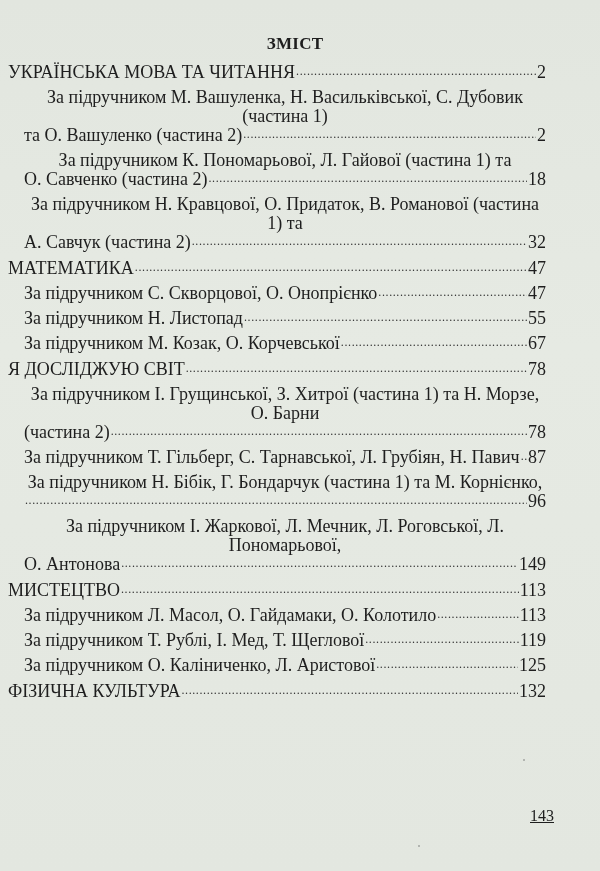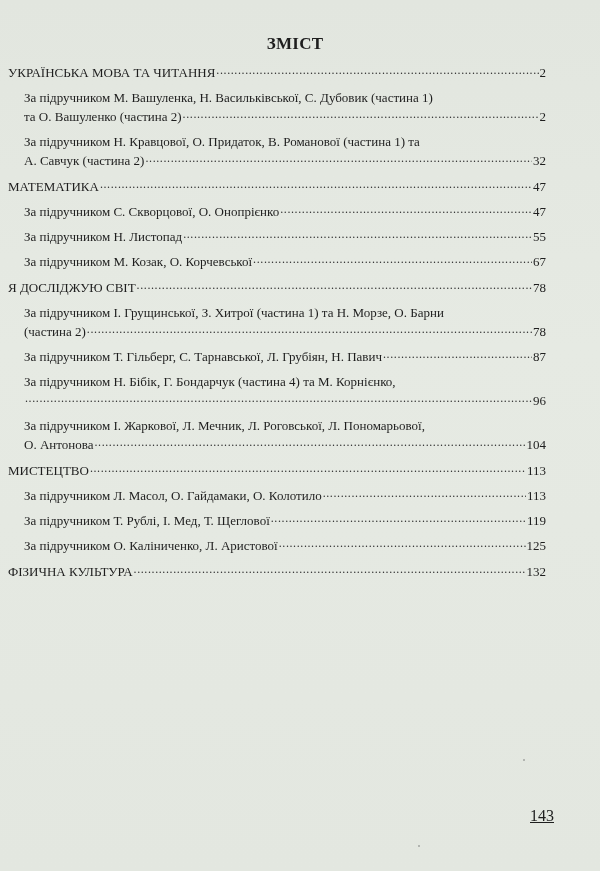--- a/index.html
+++ b/index.html
@@ -34,36 +34,37 @@
       letter-spacing: 0.3px;
     }
     .toc {
       position: absolute;
       left: 8px;
       top: 63px;
       width: 538px;
     }
     .entry {
       position: relative;
-      font-size: 13px;
+      font-size: 18px;
       line-height: 19px;
     }
     .entry.section {
       margin-top: 7px;
       padding-left: 0;
     }
     .entry.section:first-child {
       margin-top: 0;
     }
     .entry.sub {
       margin-top: 6px;
       padding-left: 16px;
     }
     .entry .text-block {
       display: block;
+      text-align: center;
     }
     .entry .line {
       display: flex;
       align-items: baseline;
       white-space: nowrap;
     }
     .entry .line .t {
       flex: 0 0 auto;
     }
     .entry .line .dots {
@@ -118,20 +119,28 @@
       </div>
       <div class="entry sub">
         <div class="text-block">За підручником М. Вашуленка, Н. Васильківської, С. Дубовик (частина 1)</div>
         <div class="line">
           <span class="t">та О. Вашуленко (частина 2)</span>
           <span class="dots"></span>
           <span class="pg">2</span>
         </div>
       </div>
       <div class="entry sub">
+        <div class="text-block">За підручником К. Пономарьової, Л. Гайової (частина 1) та</div>
+        <div class="line">
+          <span class="t">О. Савченко (частина 2)</span>
+          <span class="dots"></span>
+          <span class="pg">18</span>
+        </div>
+      </div>
+      <div class="entry sub">
         <div class="text-block">За підручником Н. Кравцової, О. Придаток, В. Романової (частина 1) та</div>
         <div class="line">
           <span class="t">А. Савчук (частина 2)</span>
           <span class="dots"></span>
           <span class="pg">32</span>
         </div>
       </div>
       <div class="entry section">
         <div class="line">
           <span class="t">МАТЕМАТИКА</span>
@@ -176,32 +185,32 @@
         </div>
       </div>
       <div class="entry sub">
         <div class="line">
           <span class="t">За підручником Т. Гільберг, С. Тарнавської, Л. Грубіян, Н. Павич</span>
           <span class="dots"></span>
           <span class="pg">87</span>
         </div>
       </div>
       <div class="entry sub">
-        <div class="text-block">За підручником Н. Бібік, Г. Бондарчук (частина 4) та М. Корнієнко,</div>
+        <div class="text-block">За підручником Н. Бібік, Г. Бондарчук (частина 1) та М. Корнієнко,</div>
         <div class="line">
           <span class="dots"></span>
           <span class="pg">96</span>
         </div>
       </div>
       <div class="entry sub">
         <div class="text-block">За підручником І. Жаркової, Л. Мечник, Л. Роговської, Л. Пономарьової,</div>
         <div class="line">
           <span class="t">О. Антонова</span>
           <span class="dots"></span>
-          <span class="pg">104</span>
+          <span class="pg">149</span>
         </div>
       </div>
       <div class="entry section">
         <div class="line">
           <span class="t">МИСТЕЦТВО</span>
           <span class="dots"></span>
           <span class="pg">113</span>
         </div>
       </div>
       <div class="entry sub">

